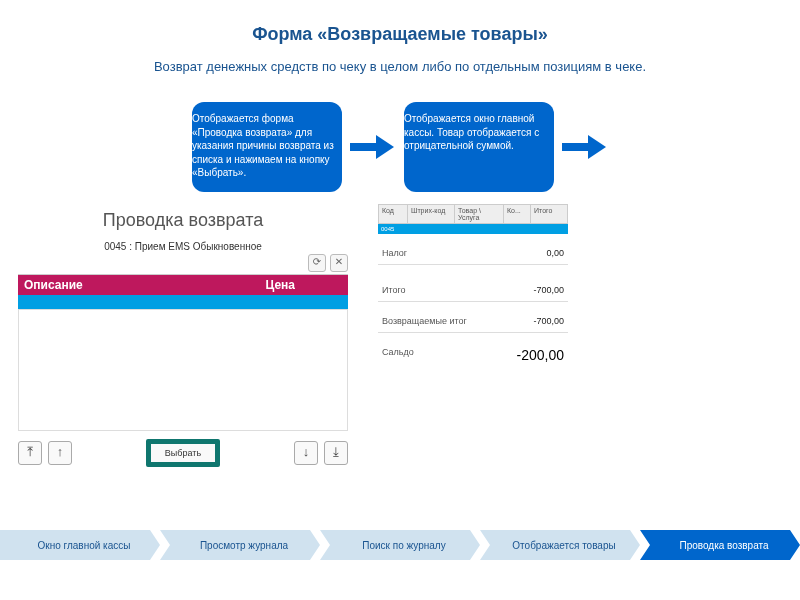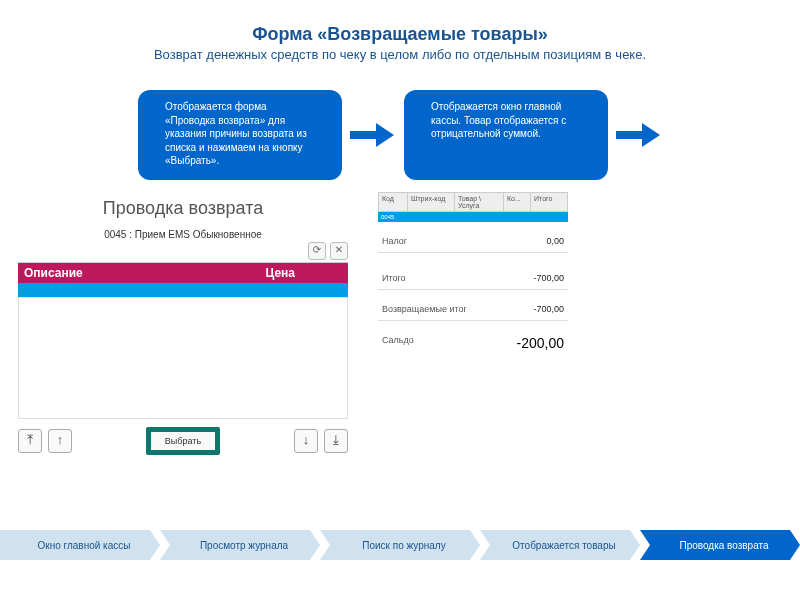--- a/index.html
+++ b/index.html
@@ -1,20 +1,20 @@
 <!DOCTYPE html>
 <html><head>
 <meta charset="utf-8">
 <style>
 html,body{margin:0;padding:0;font-family:Arial,Helvetica,sans-serif;background:#fff;color:#333}
 .slide{width:800px;height:564px;position:relative;overflow:hidden}
 .title{text-align:center;font-weight:bold;color:#1a5490;font-size:18px;padding-top:24px}
-.subtitle{text-align:center;color:#1a5490;font-size:13px;margin-top:2px}
+.subtitle{text-align:center;color:#1a5490;font-size:13px;margin-top:14px}
 .flow{display:flex;align-items:center;justify-content:center;gap:8px;margin:28px 24px 0}
-.note{background:#0066cc;color:#fff;font-size:10px;line-height:1.35;padding:10px 27px;border-radius:12px;width:150px;min-height:70px}
+.note{background:#0066cc;color:#fff;font-size:10px;line-height:1.35;padding:10px 0;border-radius:12px;width:150px;min-height:70px}
 .arrow{width:46px;height:20px;position:relative}
 .arrow::before{content:"";position:absolute;left:0;top:6px;width:28px;height:8px;background:#0066cc}
 .arrow::after{content:"";position:absolute;left:26px;top:-2px;border-left:18px solid #0066cc;border-top:12px solid transparent;border-bottom:12px solid transparent}
 .shots{display:flex;gap:30px;margin:12px 18px 0}
 .shot1{flex:0 0 330px}
 .shot2{flex:0 0 190px;font-size:8px}
 .win-title{color:#555;font-size:18px;font-weight:300;text-align:center;padding:6px 0 10px}
 .sub-label{font-size:10px;color:#333;text-align:center;}
 .toolbar{display:flex;justify-content:flex-end;gap:4px;border-bottom:1px solid #ccc;padding:2px 0}
 .icon-btn{width:16px;height:16px;border:1px solid #bbb;background:#f6f6f6;border-radius:3px;font-size:10px;line-height:14px;text-align:center;color:#666}

